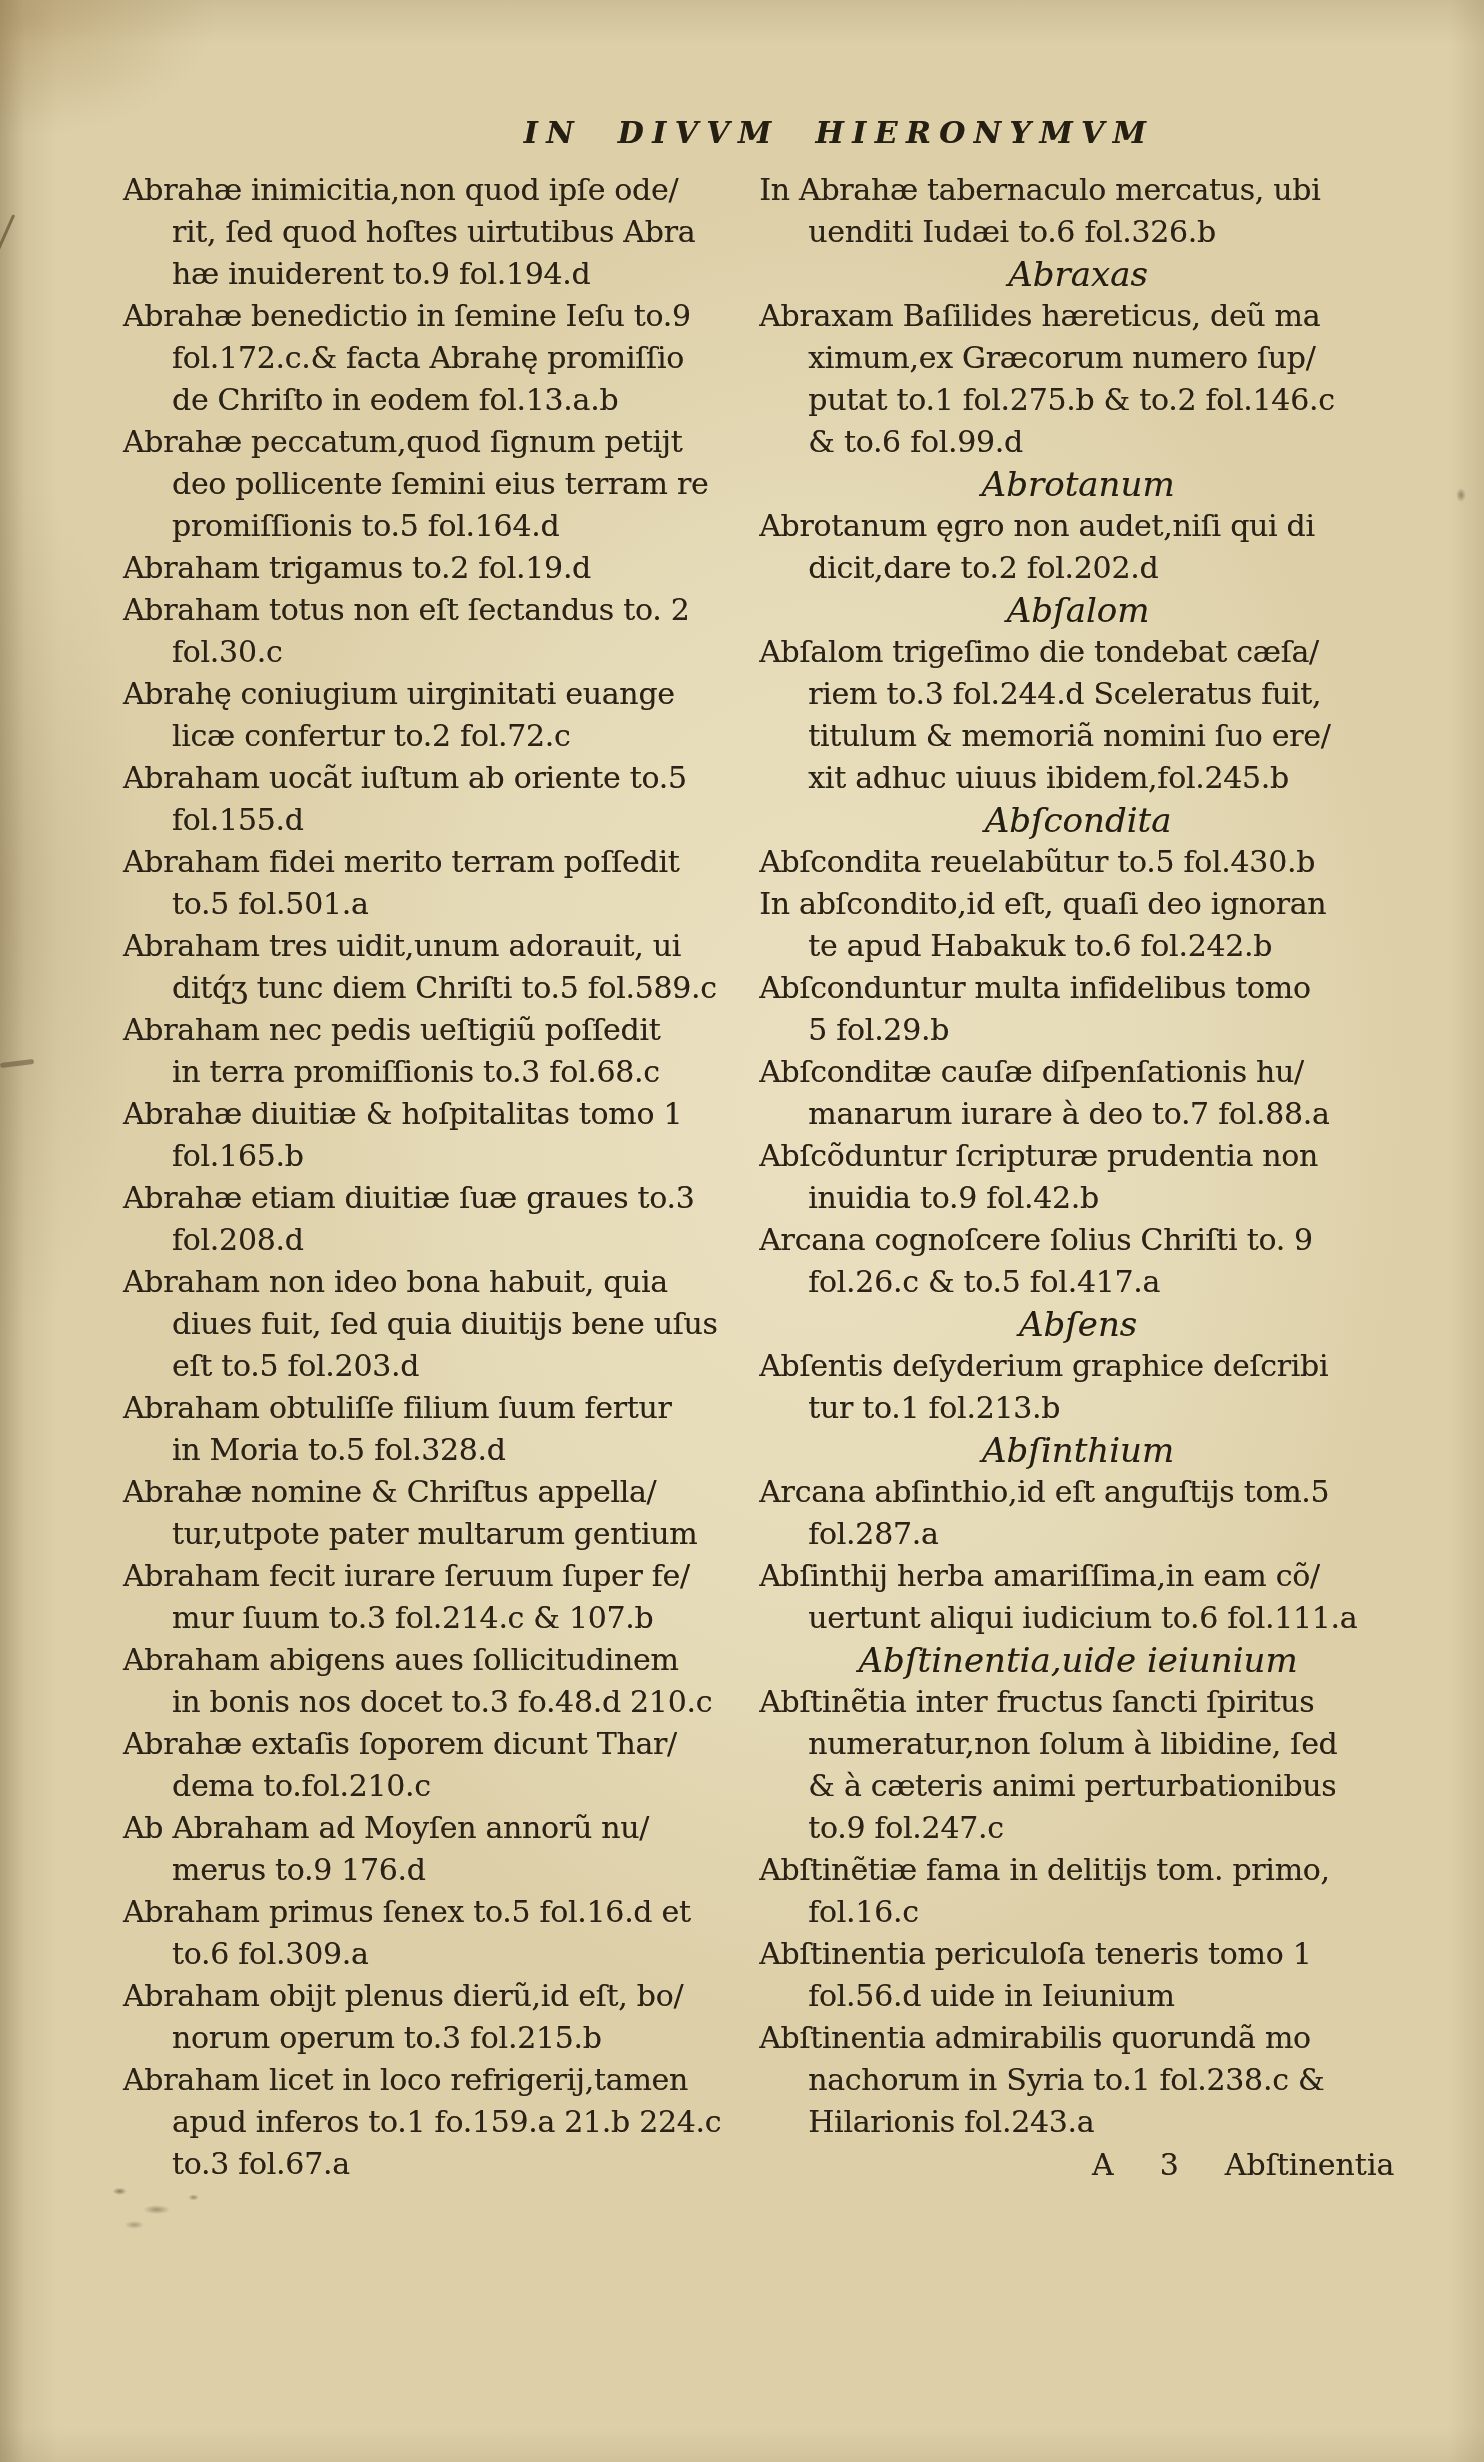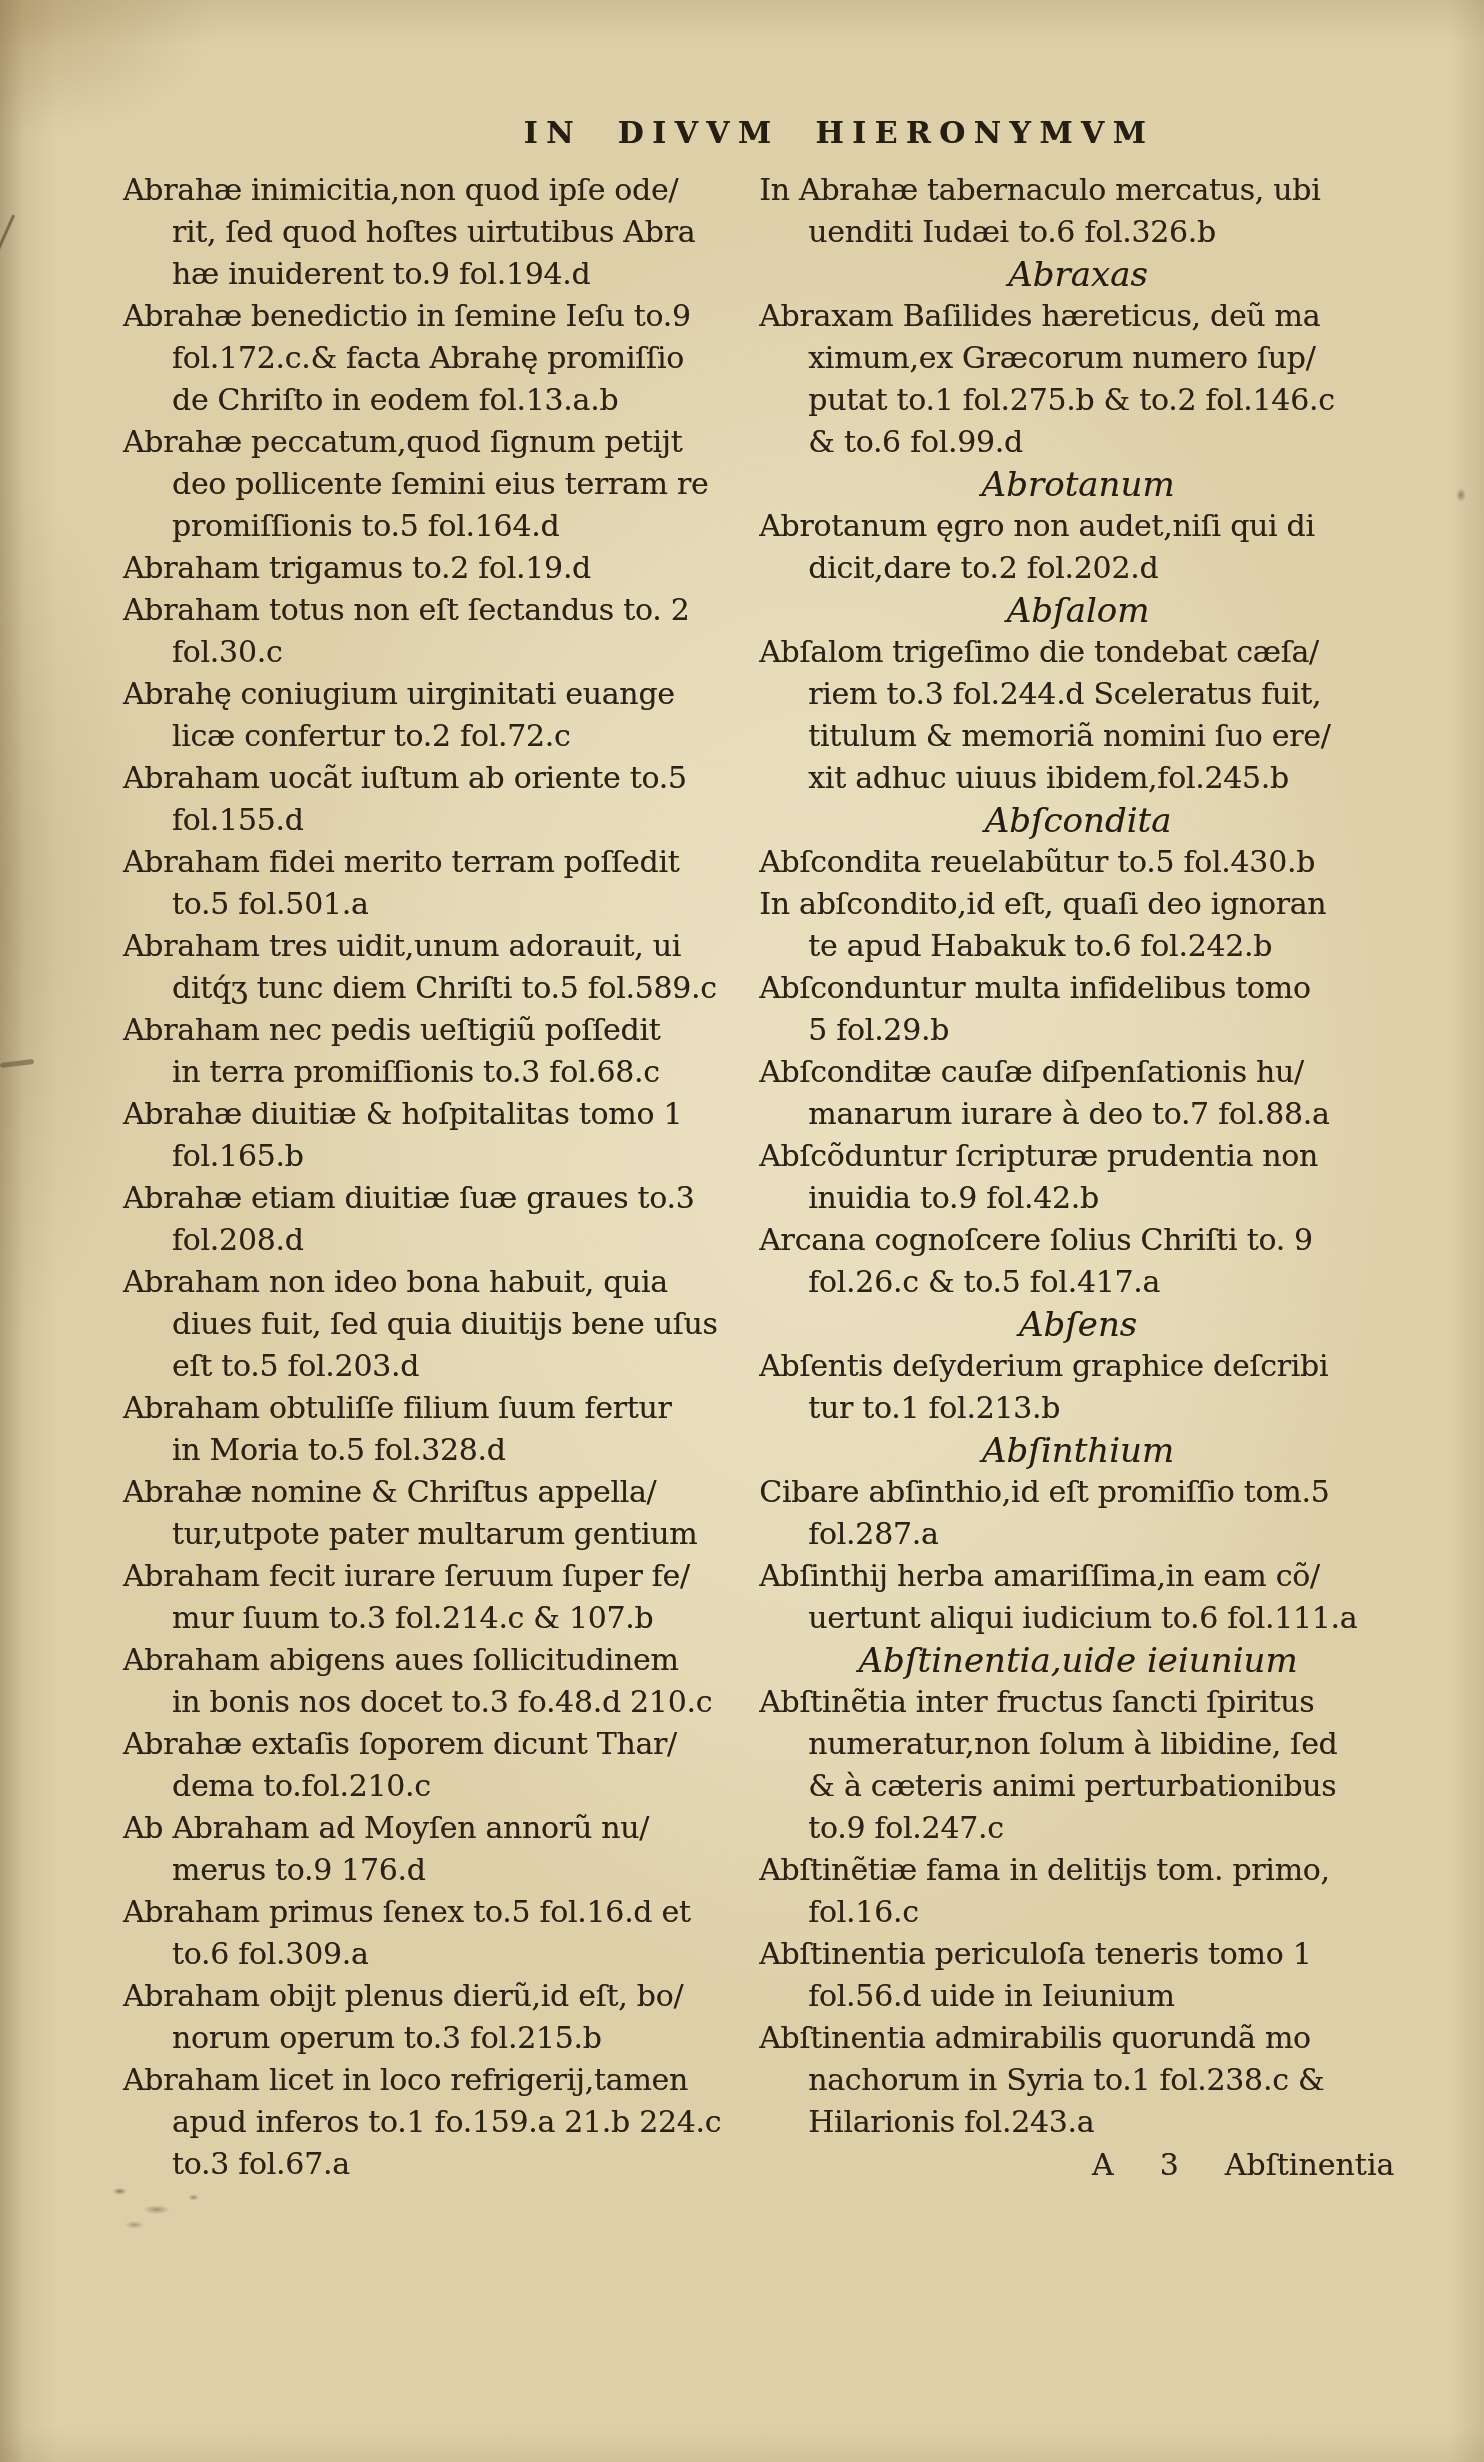--- a/index.html
+++ b/index.html
@@ -22,20 +22,21 @@
     position: absolute;
     top: 115px; left: 839px;
     transform: translateX(-50%);
     white-space: nowrap;
     font-size: 30px;
     font-weight: bold;
     letter-spacing: 8.4px;
     word-spacing: 17px;
     color: #251e12;
     text-shadow: 0 0 0.6px rgba(55,40,20,0.55);
+    font-style: italic;
   }
   .columns {
     position: absolute;
     top: 169px; left: 123px;
     width: 1274px;
     display: flex;
     gap: 24.5px;
   }
   .col { text-shadow: 0 0 0.6px rgba(55,40,20,0.45); }
   .col-left  { width: 612px; }
@@ -246,21 +247,21 @@
             <div class="line">Arcana cognoſcere ſolius Chriſti to. 9</div>
             <div class="line cont">fol.26.c &amp; to.5 fol.417.a</div>
           </div>
           <div class="heading">Abſens</div>
           <div class="entry">
             <div class="line">Abſentis deſyderium graphice deſcribi</div>
             <div class="line cont">tur to.1 fol.213.b</div>
           </div>
           <div class="heading">Abſinthium</div>
           <div class="entry">
-            <div class="line">Cibare abſinthio,id eſt promiſſio tom.5</div>
+            <div class="line">Arcana abſinthio,id eſt anguſtijs tom.5</div>
             <div class="line cont">fol.287.a</div>
           </div>
           <div class="entry">
             <div class="line">Abſinthij herba amariſſima,in eam cõ/</div>
             <div class="line cont">uertunt aliqui iudicium to.6 fol.111.a</div>
           </div>
           <div class="heading">Abſtinentia,uide ieiunium</div>
           <div class="entry">
             <div class="line">Abſtinẽtia inter fructus ſancti ſpiritus</div>
             <div class="line cont">numeratur,non ſolum à libidine, ſed</div>

